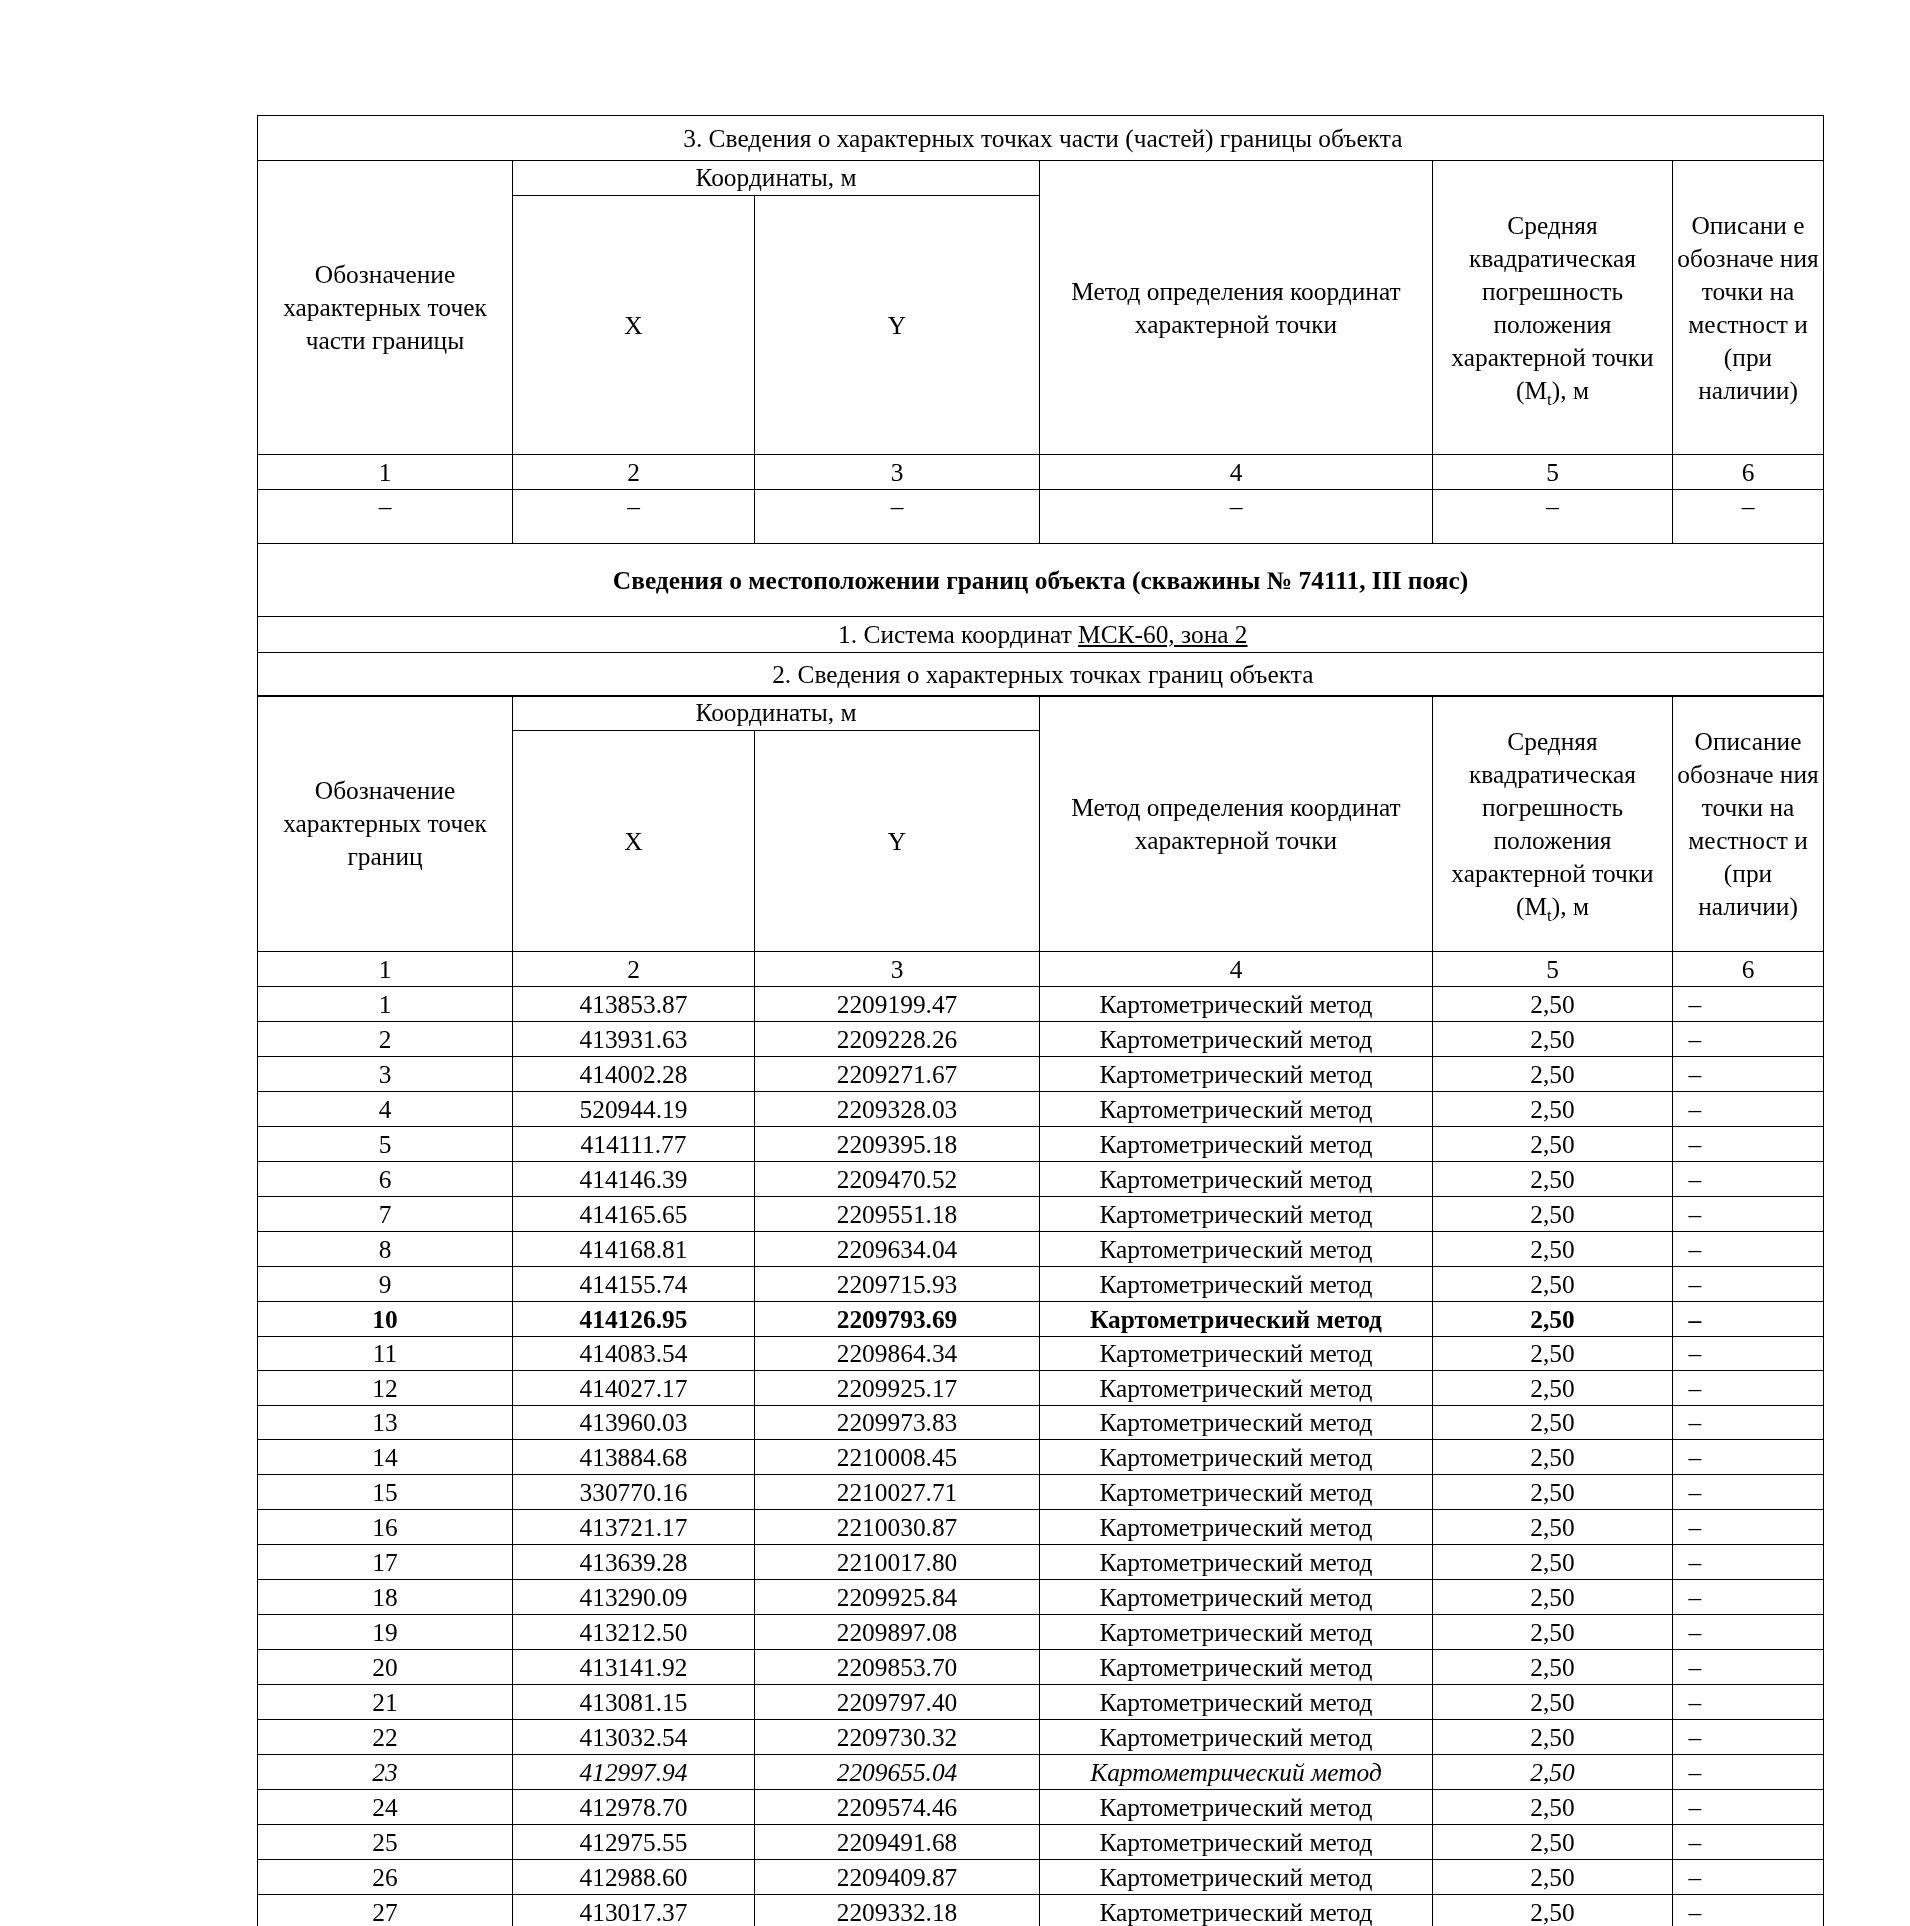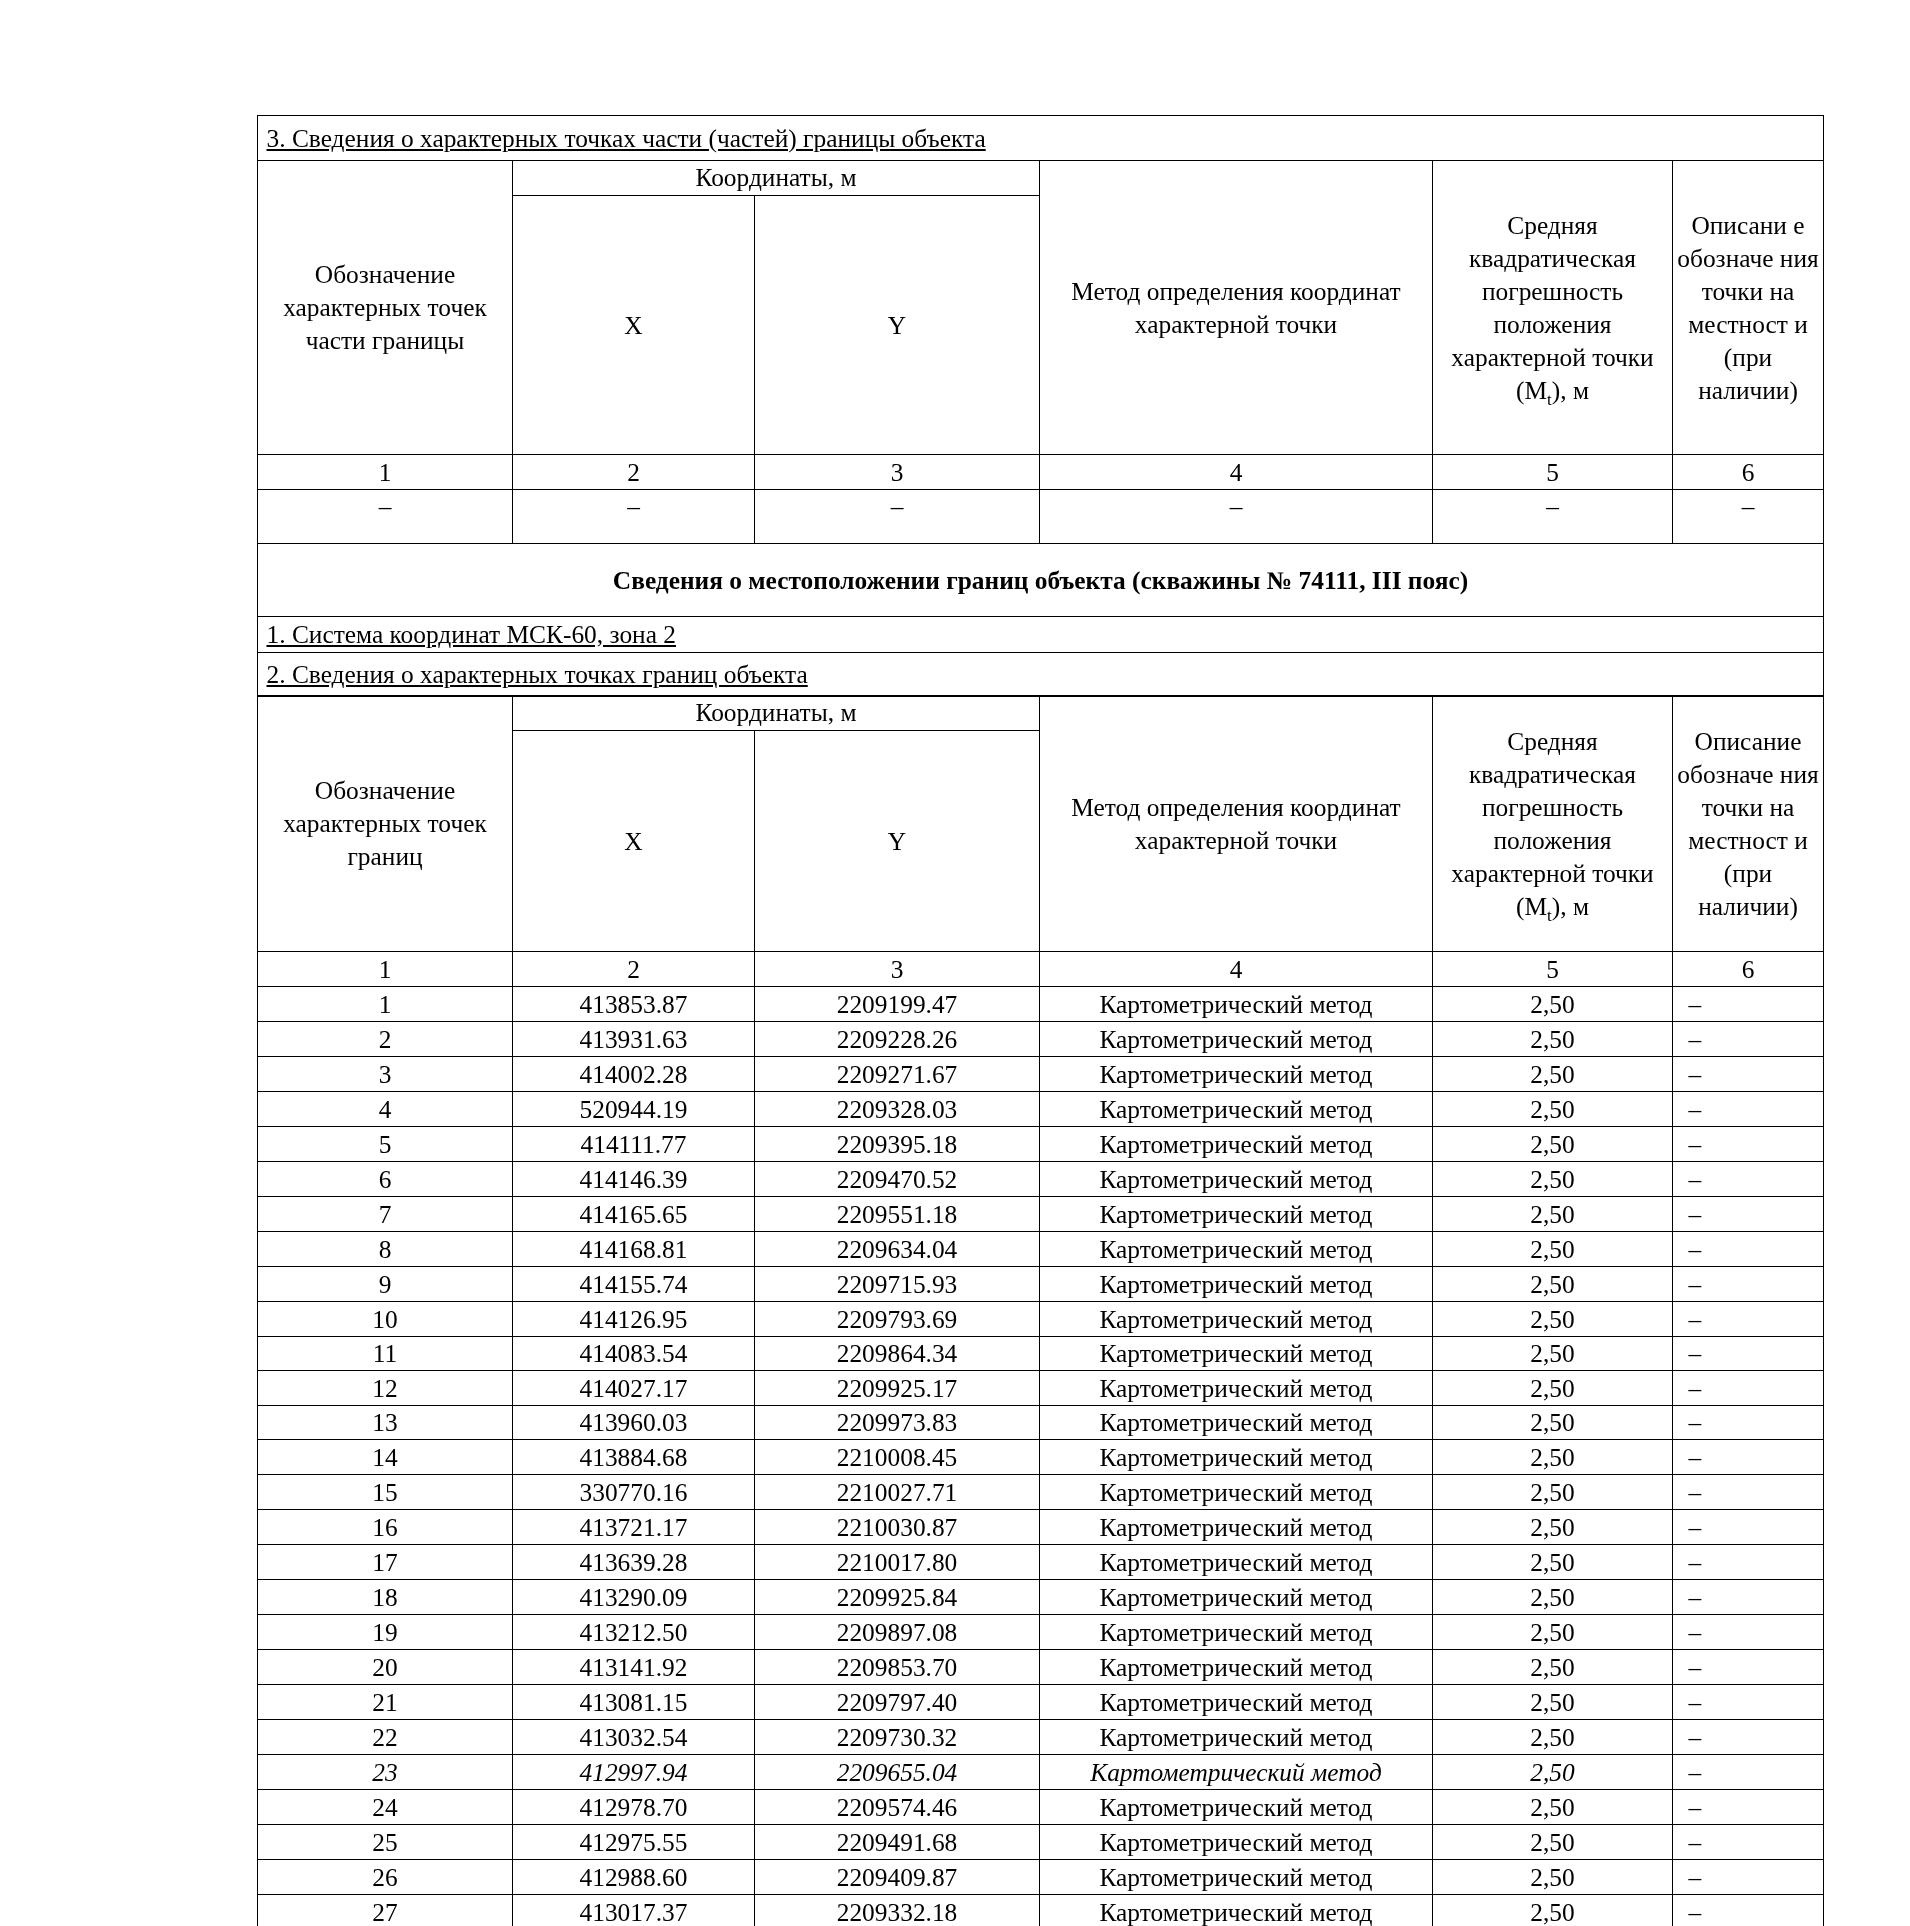--- a/index.html
+++ b/index.html
@@ -2,21 +2,21 @@
 <html style="font-size:6.2px"><head>
 <meta charset="utf-8">
 <style>
   html, body { margin: 0; padding: 0; background: #ffffff; }
   body { width: 1911px; height: 2702px; position: relative; overflow: hidden;
          font-family: "Liberation Serif", "DejaVu Serif", serif; color: #000; }
   .page { position: absolute; left: 0; top: 0; width: 1911px; height: 2702px; }
   .tbl { position: absolute; left: 257px; width: 1566px; border-collapse: collapse; table-layout: fixed; }
   .tbl td { border: 1.5px solid #000; padding: 0 3.9px; font-size: 25.4px; line-height: 33px;
             vertical-align: middle; text-align: center; overflow: hidden; white-space: normal; }
-  .tbl td.left { text-align: left; padding-left: 8.5px; text-decoration: underline; }
+  .tbl td.left { text-align: center; padding-left: 8.5px; }
   .tbl td.bold { font-weight: bold; }
   .u { text-decoration: underline; }
   .tbl td.desc-left { text-align: left; padding-left: 15.4px; }
   .sub { font-size: 17px; vertical-align: sub; line-height: 0; }
 </style>
 </head>
 <body>
 
 <div class="page">
 
@@ -174,21 +174,21 @@
           <td class="desc-left">–</td>
         </tr>
         <tr style="height: 35px;">
           <td>9</td>
           <td>414155.74</td>
           <td>2209715.93</td>
           <td>Картометрический метод</td>
           <td>2,50</td>
           <td class="desc-left">–</td>
         </tr>
-        <tr style="height: 35px;">
+        <tr style="height: 35px; font-weight: bold;">
           <td>10</td>
           <td>414126.95</td>
           <td>2209793.69</td>
           <td>Картометрический метод</td>
           <td>2,50</td>
           <td class="desc-left">–</td>
         </tr>
         <tr style="height: 23px;">
           <td>11</td>
           <td>414083.54</td>

